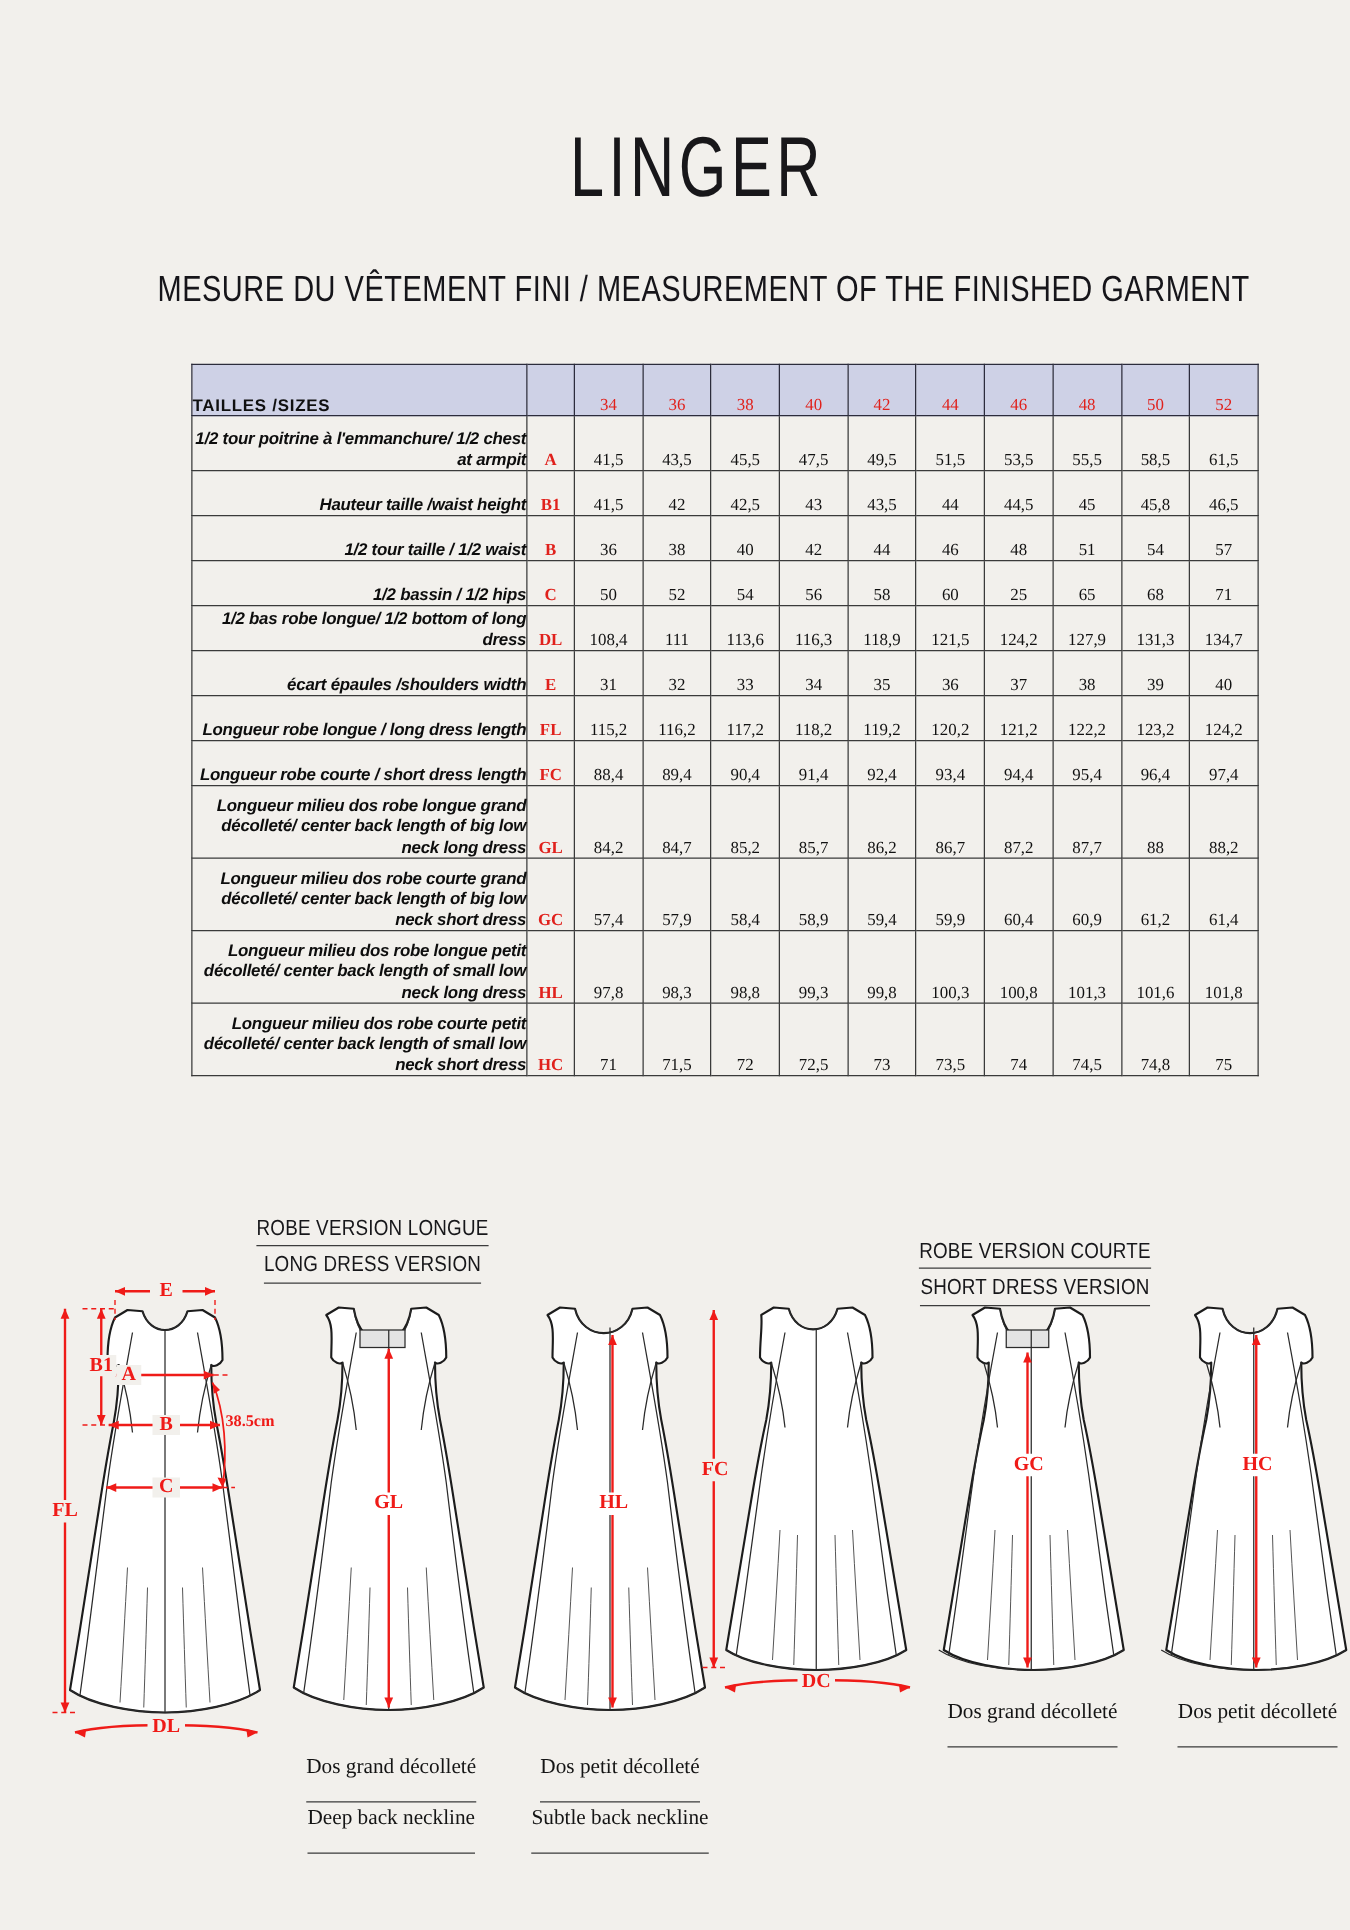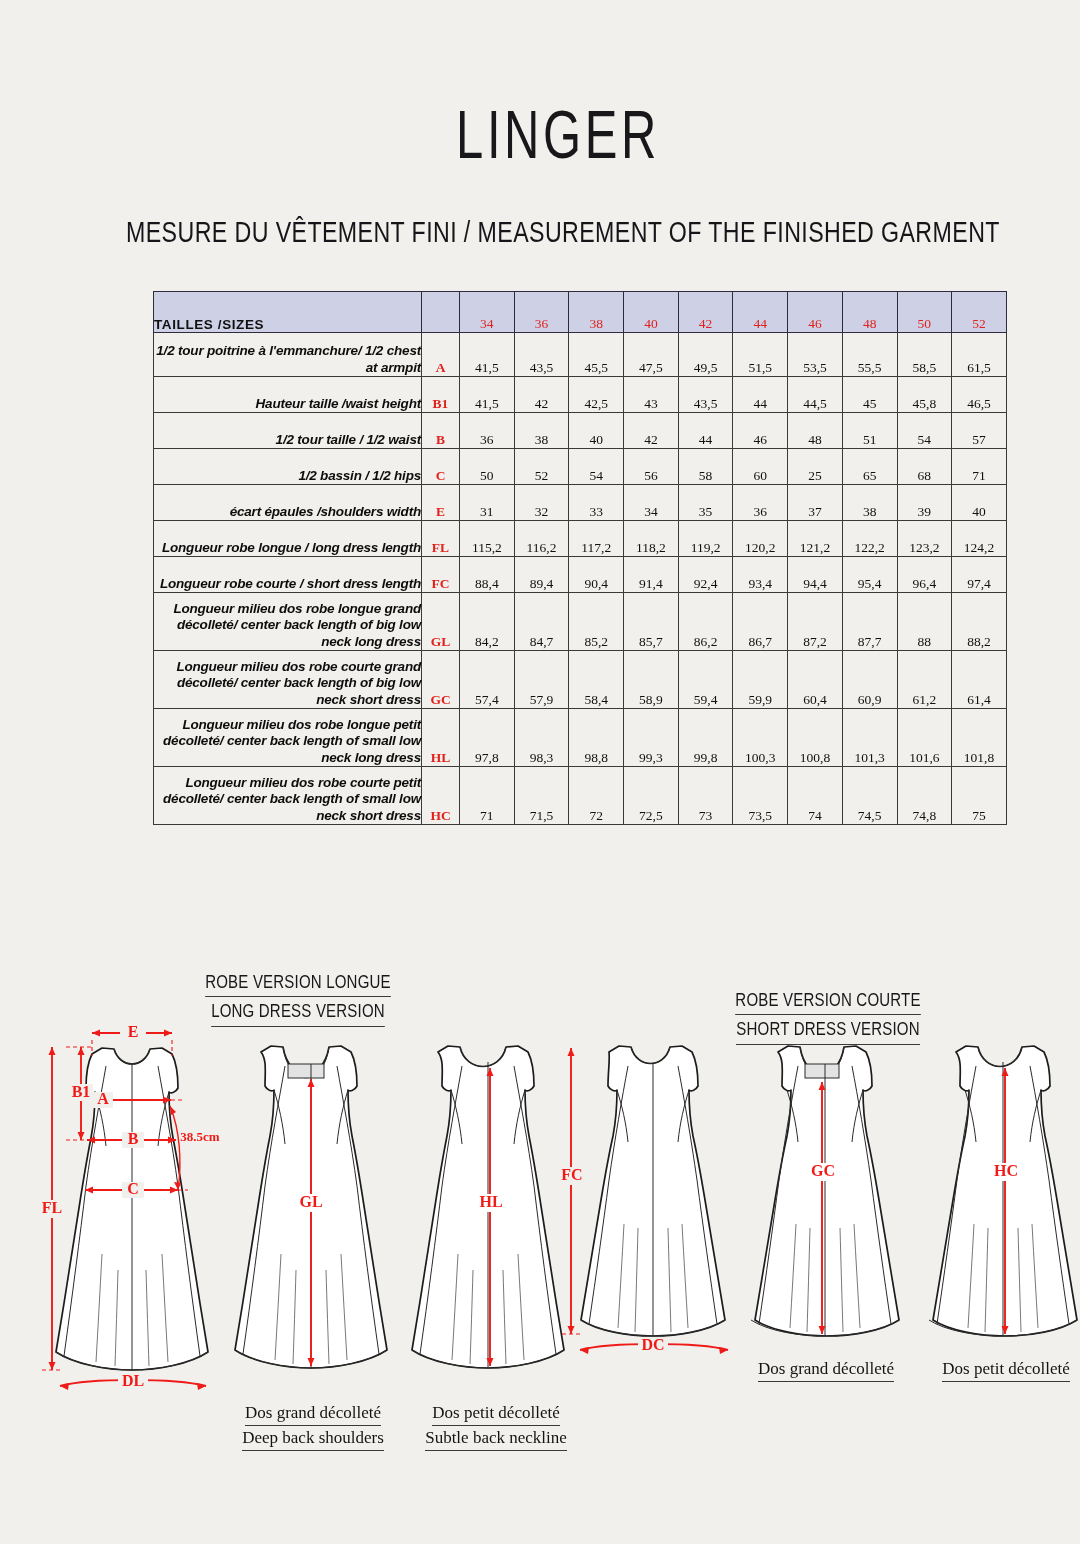--- a/index.html
+++ b/index.html
@@ -157,21 +157,21 @@
     font-size: 17px;
     line-height: 1.35;
     color: #141414;
     white-space: nowrap;
   }
   .caption span {
     display: block;
     border-bottom: 1px solid #3a3a3a;
     width: fit-content;
     margin: 0 auto 1px auto;
-    padding-bottom: 0px;
+    padding-bottom: 16px;
   }
   svg { display: block; overflow: visible; }
   .dressline { fill: #ffffff; stroke: #1c1c1c; stroke-width: 1.7; stroke-linejoin: round; }
   .seam { fill: none; stroke: #2a2a2a; stroke-width: 1.0; }
   .seam-thin { fill: none; stroke: #4a4a4a; stroke-width: 0.75; }
   .backpanel { fill: #e3e3e3; stroke: #2a2a2a; stroke-width: 1.0; }
   .dim { stroke: #ef1b18; stroke-width: 1.9; fill: none; }
   .dim-thin { stroke: #ef1b18; stroke-width: 1.4; fill: none; }
   .dim-dash { stroke: #ef1b18; stroke-width: 1.1; fill: none; stroke-dasharray: 4 3; }
   .dimtext {
@@ -266,20 +266,34 @@
             <td class="val">54</td>
             <td class="val">56</td>
             <td class="val">58</td>
             <td class="val">60</td>
             <td class="val">25</td>
             <td class="val">65</td>
             <td class="val">68</td>
             <td class="val">71</td>
           </tr>
           <tr class="r-1line">
+            <td class="lbl">1/2 bas robe longue/ 1/2 bottom of long dress</td>
+            <td class="code">DL</td>
+            <td class="val">108,4</td>
+            <td class="val">111</td>
+            <td class="val">113,6</td>
+            <td class="val">116,3</td>
+            <td class="val">118,9</td>
+            <td class="val">121,5</td>
+            <td class="val">124,2</td>
+            <td class="val">127,9</td>
+            <td class="val">131,3</td>
+            <td class="val">134,7</td>
+          </tr>
+          <tr class="r-1line">
             <td class="lbl">écart épaules /shoulders width</td>
             <td class="code">E</td>
             <td class="val">31</td>
             <td class="val">32</td>
             <td class="val">33</td>
             <td class="val">34</td>
             <td class="val">35</td>
             <td class="val">36</td>
             <td class="val">37</td>
             <td class="val">38</td>
@@ -512,21 +526,21 @@
         <line class="dim" x1="85" y1="53" x2="85" y2="340"></line>
         <polygon points="85,53 81.5,61 88.5,61" fill="#ef1b18"></polygon>
         <polygon points="85,340 81.5,332 88.5,332" fill="#ef1b18"></polygon>
         <rect x="72" y="168" width="26" height="18" fill="#ffffff"></rect>
         <text class="dimtext" x="85" y="177">GL</text>
       </g>
     </svg>
   </div>
   <div class="caption" style="left:205px; top:1402px; width:180px;">
     <span>Dos grand décolleté</span>
-    <span>Deep  back shoulders</span>
+    <span>Deep  back neckline</span>
   </div>
 
   <div class="fig" style="left:385px; top:1026px;">
     <svg width="175" height="380" viewBox="0 0 175 380">
       <g>
         <path class="dressline" d="M35,26 L45,20 L57,21 C63,47 97,47 103,21 L115,20 L125,26
           C129,34 131,46 131,60 C129,64 124,66 122,64 C122,80 123,94 126,110
           C130,130 134,154 138,180 C145,226 153,276 161,324
           C143,336 111,342 85,342 C59,342 27,336 9,324
           C17,276 25,226 32,180 C36,154 40,130 44,110 C47,94 48,80 48,64

